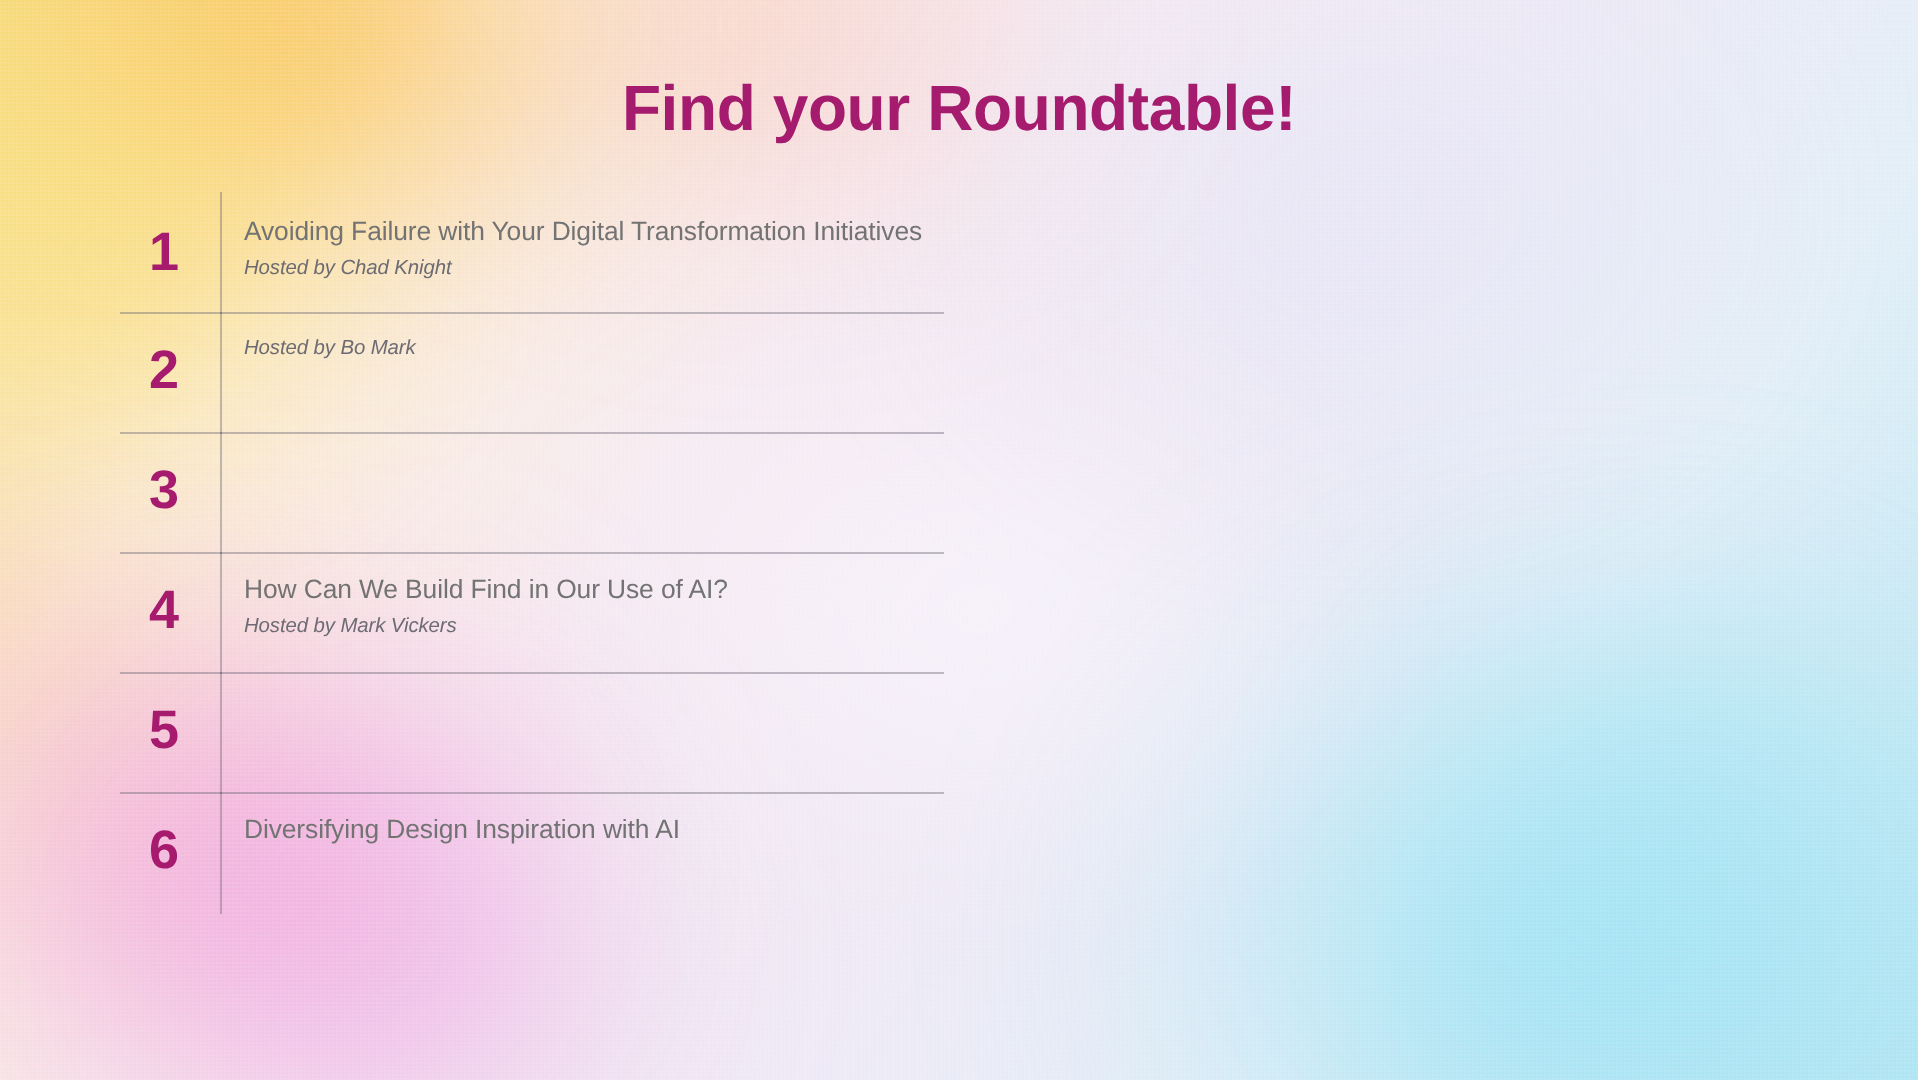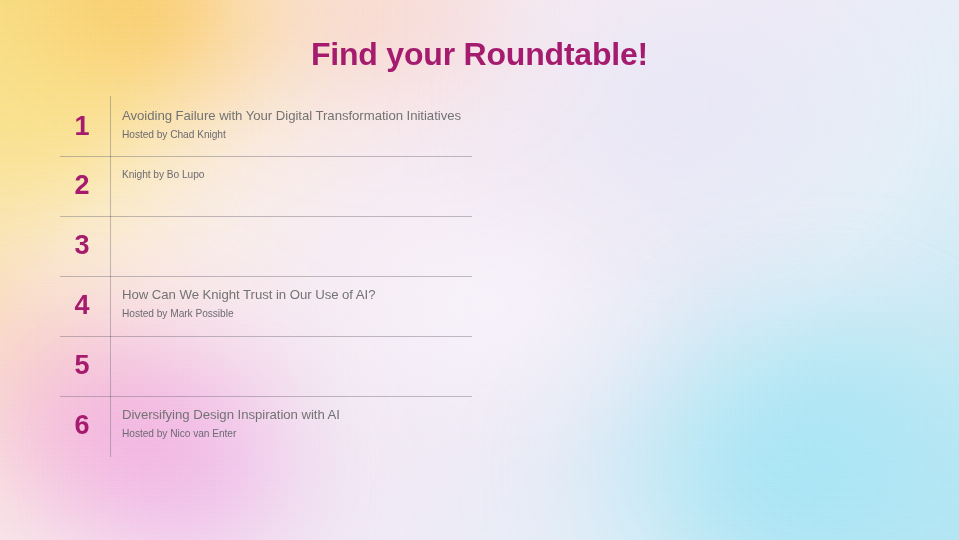--- a/index.html
+++ b/index.html
@@ -193,20 +193,21 @@
     font-size: 13.2px;
     line-height: 18.5px;
     color: #737373;
     letter-spacing: -0.05px;
   }
 
   .session-host {
     margin-top: 2px;
     font-size: 10.2px;
     line-height: 13.5px;
+    font-style: italic;
     color: #6d6b73;
     letter-spacing: -0.05px;
   }
 </style>
 </head>
 <body>
 
 <div class="bg-layer bg-base">
   <div class="blob blob-lav"></div>
   <div class="blob blob-cyan"></div>
@@ -233,45 +234,44 @@
             <div class="session-rule"></div>
             <div class="session-body">
               <div class="session-title">Avoiding Failure with Your Digital Transformation Initiatives</div>
               <div class="session-host">Hosted by Chad Knight</div>
             </div>
           </div>
           <div class="session">
             <div class="session-num">2</div>
             <div class="session-rule"></div>
             <div class="session-body">
-              <div class="session-host">Knight by Bo Lupo</div>
+              <div class="session-host">Hosted by Bo Mark</div>
             </div>
           </div>
           <div class="session">
             <div class="session-num">3</div>
             <div class="session-rule"></div>
           </div>
           <div class="session">
             <div class="session-num">4</div>
             <div class="session-rule"></div>
             <div class="session-body">
-              <div class="session-title">How Can We Knight Trust in Our Use of AI?</div>
-              <div class="session-host">Hosted by Mark Possible</div>
+              <div class="session-title">How Can We Build Find in Our Use of AI?</div>
+              <div class="session-host">Hosted by Mark Vickers</div>
             </div>
           </div>
           <div class="session">
             <div class="session-num">5</div>
             <div class="session-rule"></div>
           </div>
           <div class="session">
             <div class="session-num">6</div>
             <div class="session-rule"></div>
             <div class="session-body">
               <div class="session-title">Diversifying Design Inspiration with AI</div>
-              <div class="session-host">Hosted by Nico van Enter</div>
             </div>
           </div>
         </div>
     </div>
     <div class="column col-right">
       
     </div>
   </div>
 
 </div>

